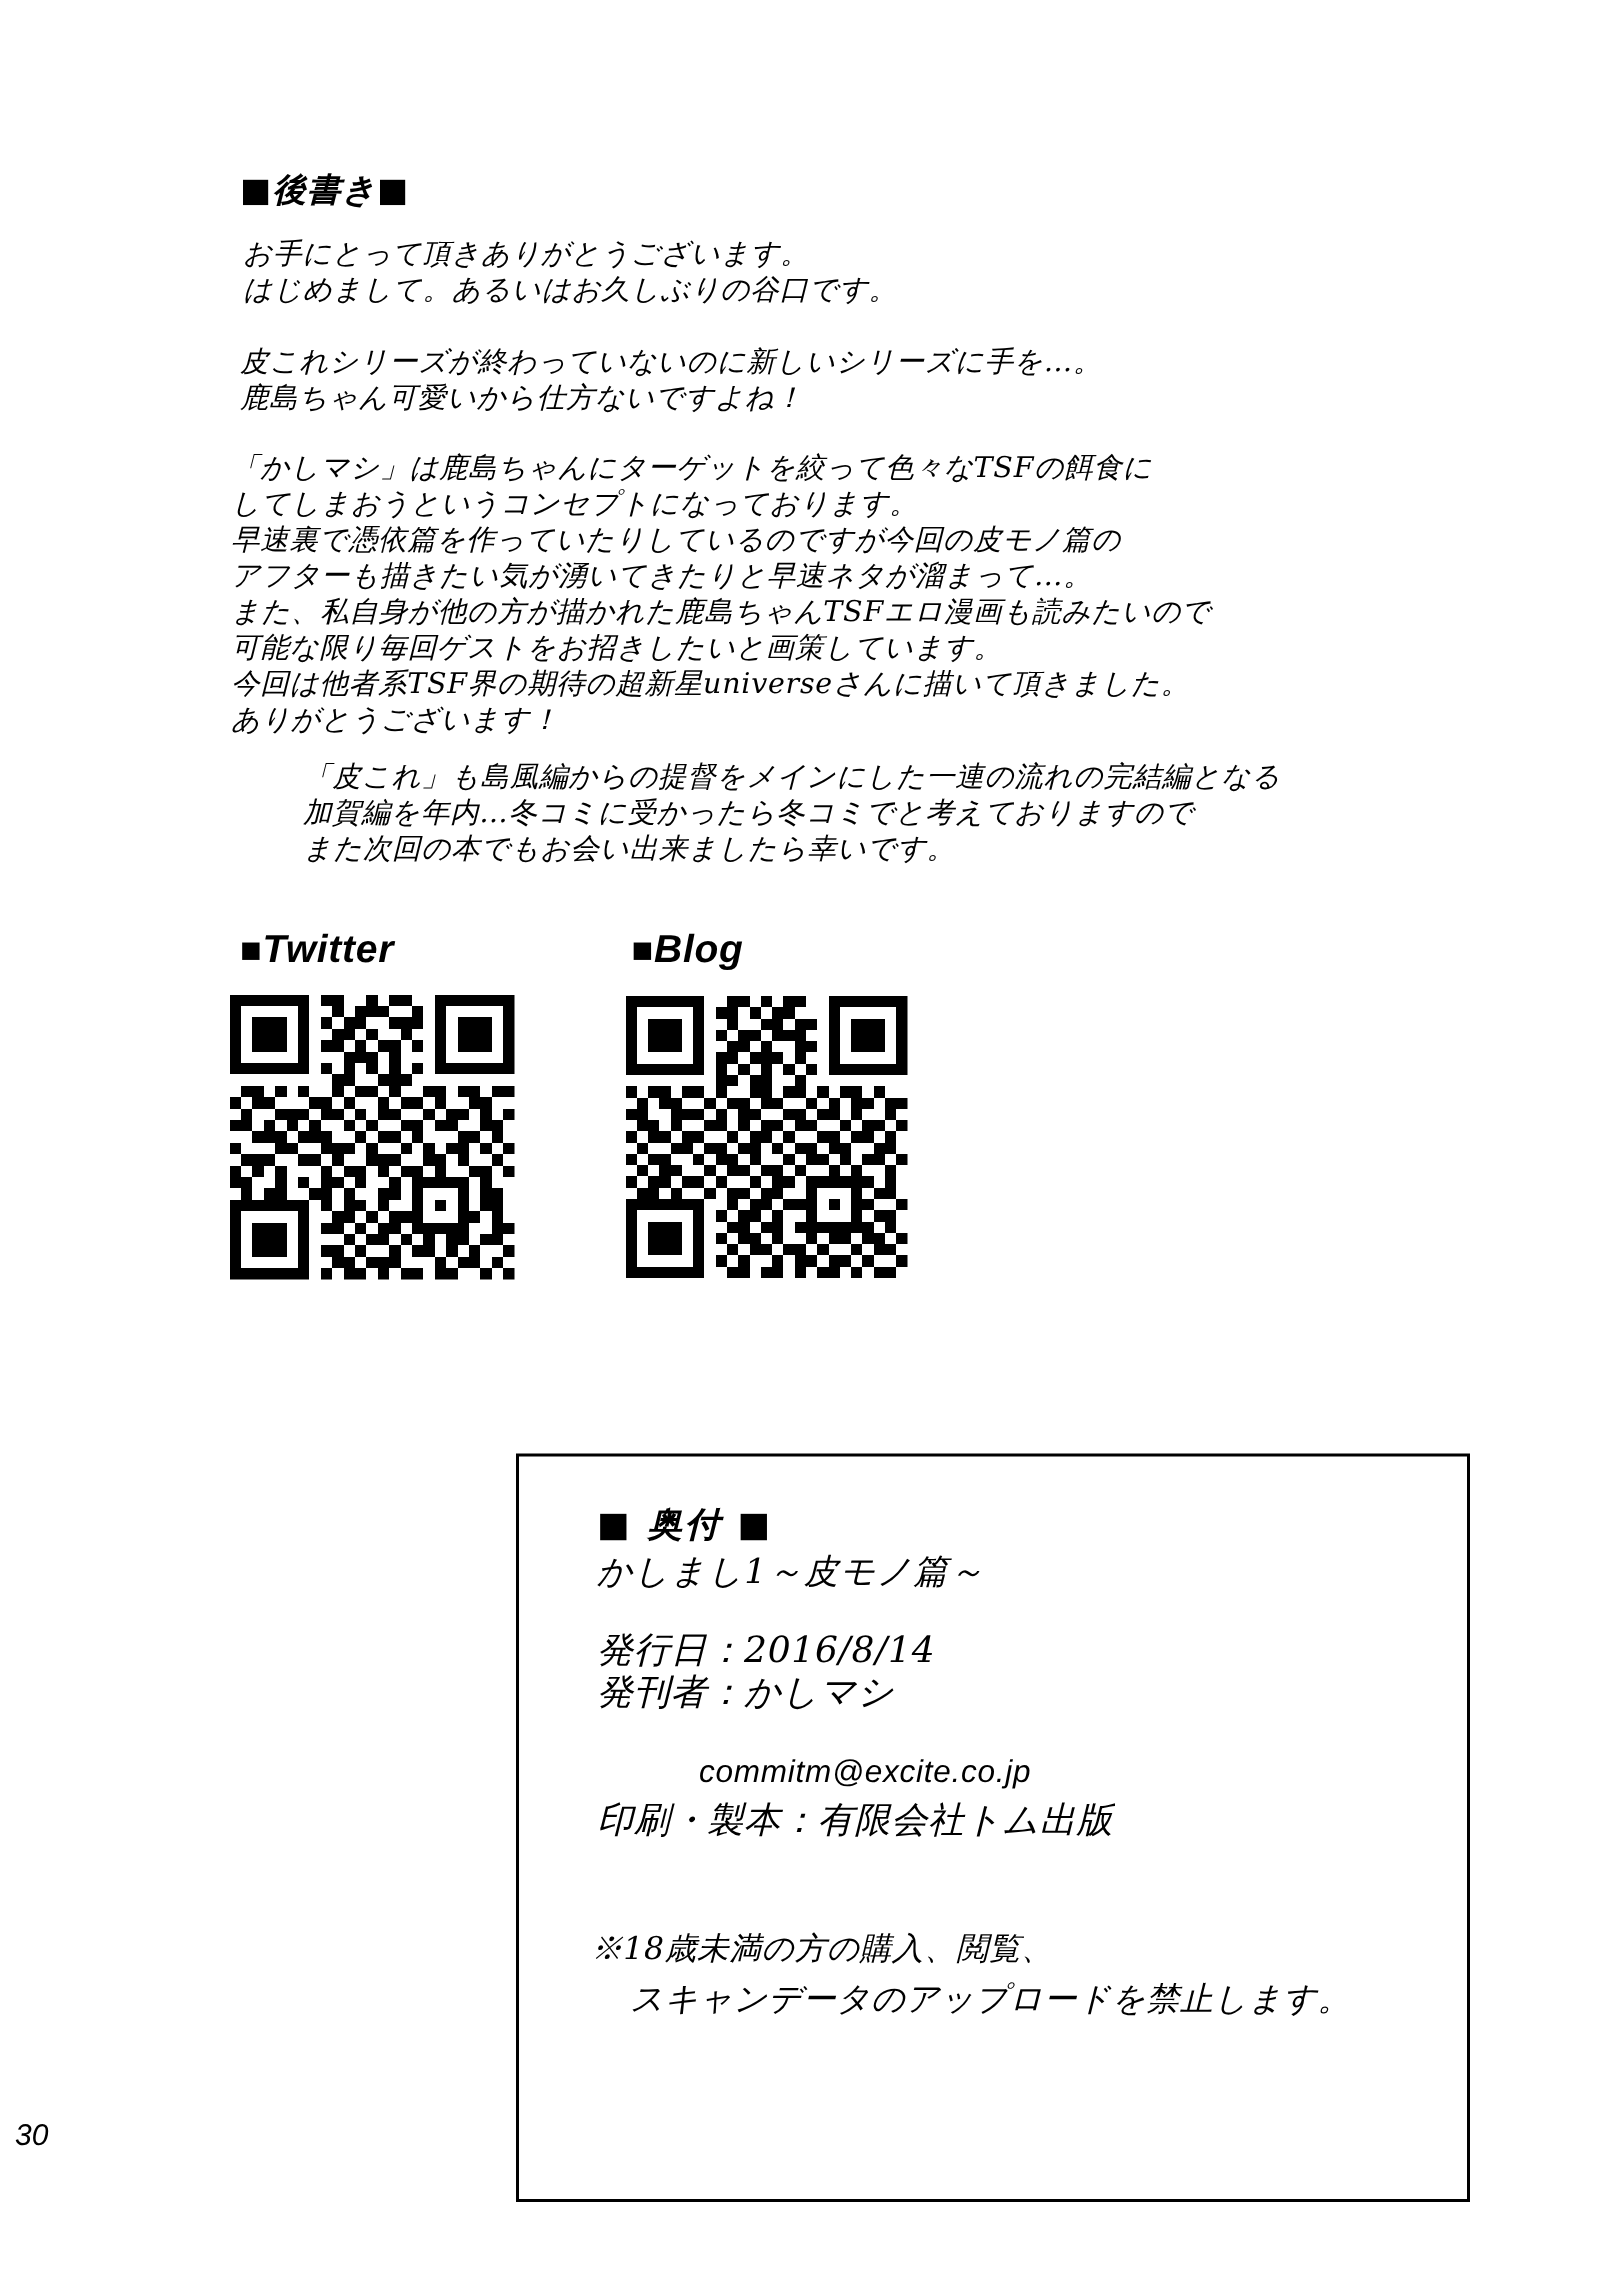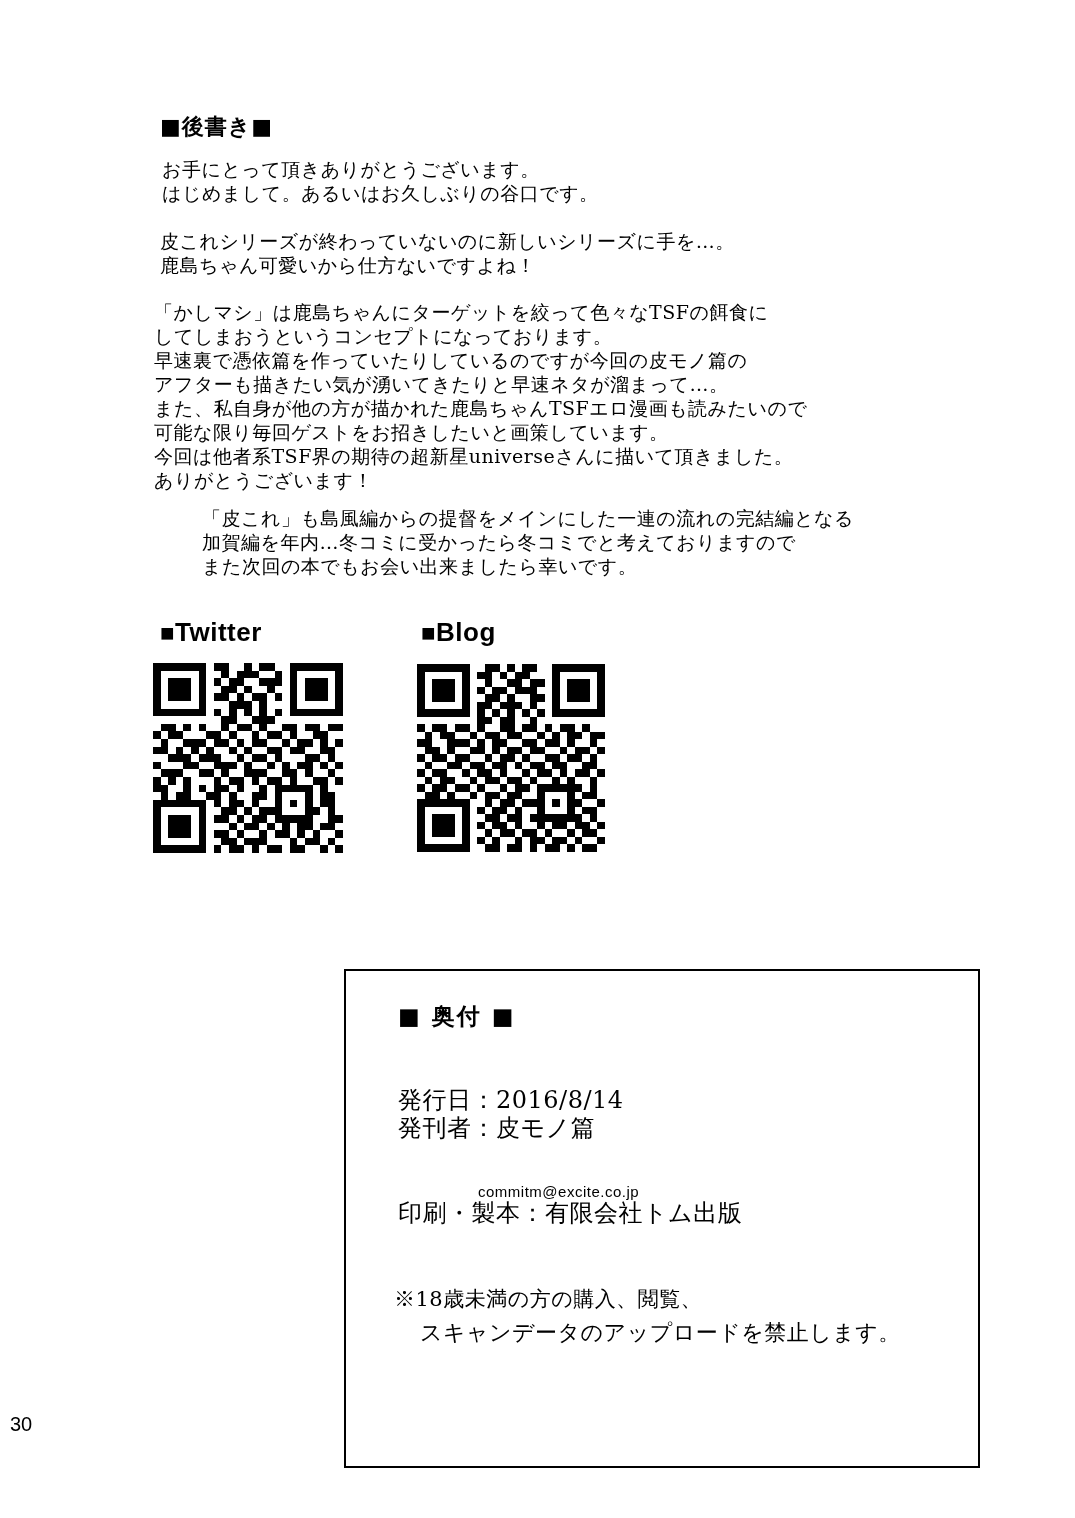--- a/index.html
+++ b/index.html
@@ -3,20 +3,21 @@
 <meta charset="utf-8">
 <style>
   html,body { margin:0; padding:0; background:#ffffff; }
   .page {
     position:relative;
     width:1075px; height:1518px;
     background:#ffffff;
     color:#000000;
     overflow:hidden;
     font-family:"DejaVu Serif","Liberation Serif",serif;
+    font-style:italic;
   }
   .jp { font-family:"DejaVu Serif","Liberation Serif",serif; }
   .sans { font-family:"Liberation Sans","DejaVu Sans",sans-serif; }
 
   .afterword-heading {
     position:absolute; left:160px; top:112px;
     font-size:22px; font-weight:bold; letter-spacing:1px;
   }
   .para {
     position:absolute;
@@ -57,21 +58,21 @@
     font-size:23px; font-weight:bold; letter-spacing:2px;
   }
   .book-title {
     position:absolute; left:52px; top:61px;
     font-size:23px; letter-spacing:1px;
   }
   .pub-line { position:absolute; left:52px; font-size:24px; letter-spacing:0.5px; }
   #publish-date { top:113px; }
   #publisher    { top:141px; }
   #website-url  { top:171px; left:120px; font-size:21px; }
-  #email-addr   { top:199px; left:132px; font-size:15px;margin-top:13px; }
+  #email-addr   { top:199px; left:120px; font-size:21px; }
   #printer      { top:226px; }
 
   .notice-line { position:absolute; font-size:21px; letter-spacing:0.5px; }
   #notice-line1 { left:48px; top:314px; }
   #notice-line2 { left:74px; top:347px; font-size:22px; }
 
   .page-number {
     position:absolute; left:10px; top:1413px;
     font-size:20px;
     font-family:"Liberation Sans","DejaVu Sans",sans-serif;
@@ -802,24 +803,25 @@
         <rect x="20" y="24" width="1" height="1"></rect>
         <rect x="22" y="24" width="1" height="1"></rect>
         <rect x="23" y="24" width="1" height="1"></rect>
       </svg>
     </div>
 
   <div class="colophon">
 
     <div class="colophon-heading jp">■ 奥付 ■</div>
 
+    <div class="book-title jp">かしまし1～皮モノ篇～</div>
 
     <div class="pub-line jp" id="publish-date">発行日：2016/8/14</div>
 
-    <div class="pub-line jp" id="publisher">発刊者：皮モノ篇</div>
+    <div class="pub-line jp" id="publisher">発刊者：かしマシ</div>
 
 
     <div class="pub-line sans" id="email-addr">commitm@excite.co.jp</div>
 
     <div class="pub-line jp" id="printer">印刷・製本：有限会社トム出版</div>
 
     <div class="notice-line jp" id="notice-line1">※18歳未満の方の購入、閲覧、</div>
 
     <div class="notice-line jp" id="notice-line2">スキャンデータのアップロードを禁止します。</div>
 

